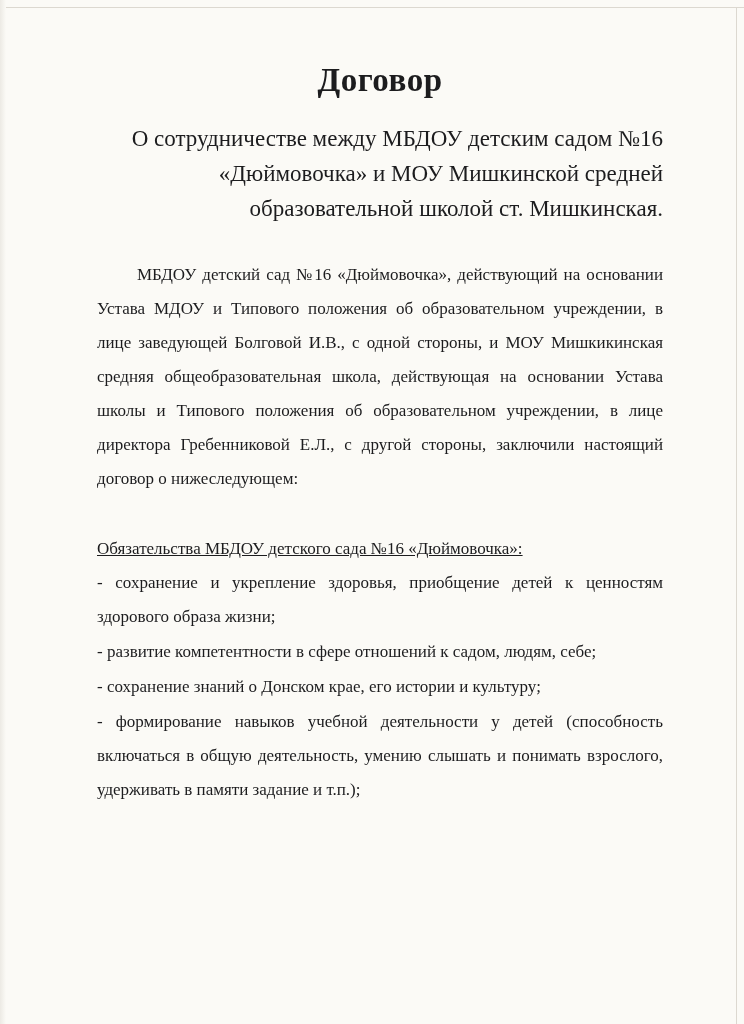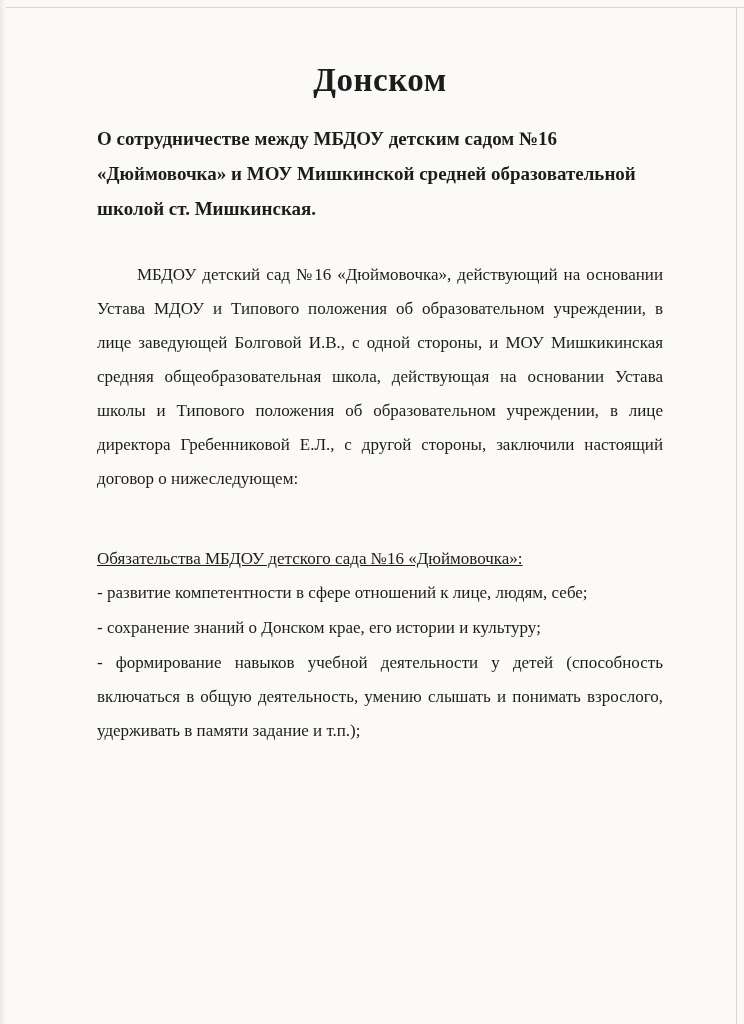--- a/index.html
+++ b/index.html
@@ -41,35 +41,35 @@
     width: 566px;
   }
   .doc-title {
     font-size: 33px;
     font-weight: bold;
     text-align: center;
     margin: 0 0 22px 0;
     letter-spacing: 0.5px;
   }
   .doc-subtitle {
-    font-size: 19px;
-    font-weight: bold;
-    text-align: left;
+    font-size: 23px;
+    font-weight: normal;
+    text-align: right;
     line-height: 35px;
     margin: 0 0 32px 0;
   }
   .para {
     font-size: 17px;
     line-height: 34px;
     text-align: justify;
     margin: 0;
   }
   .intro {
     text-indent: 40px;
-    margin-bottom: 46px;
+    margin-bottom: 36px;
   }
   .section-heading {
     font-size: 17px;
     line-height: 34px;
     text-decoration: underline;
     margin: 0;
   }
   .item-number {
     font-weight: bold;
   }
@@ -79,31 +79,32 @@
 </style>
 </head>
 <body>
 
 <div class="scan-edge-top"></div>
 <div class="scan-edge-right"></div>
 <div class="scan-edge-left"></div>
 
 <div class="sheet">
 
-  <h1 class="doc-title">Донском</h1>
+  <h1 class="doc-title">Договор</h1>
 
   <p class="doc-subtitle">О сотрудничестве между МБДОУ детским садом №16 «Дюймовочка» и МОУ Мишкинской средней образовательной школой ст. Мишкинская.</p>
 
   <p class="para intro">МБДОУ детский сад №16 «Дюймовочка», действующий на основании Устава МДОУ и Типового положения об образовательном учреждении, в лице заведующей Болговой И.В., с одной стороны, и МОУ Мишкикинская средняя общеобразовательная школа, действующая на основании Устава школы и Типового положения об образовательном учреждении, в лице директора Гребенниковой Е.Л., с другой стороны, заключили настоящий договор о нижеследующем:</p>
 
   <p class="section-heading">Обязательства МБДОУ детского сада №16 «Дюймовочка»:</p>
 
 
+  <p class="para bullet">- сохранение и укрепление здоровья, приобщение детей к ценностям здорового образа жизни;</p>
 
 
 
-  <p class="para bullet">- развитие компетентности в сфере отношений к лице, людям, себе;</p>
+  <p class="para bullet">- развитие компетентности в сфере отношений к садом, людям, себе;</p>
 
   <p class="para bullet">- сохранение знаний о Донском крае, его истории и культуру;</p>
 
   <p class="para bullet">- формирование навыков учебной деятельности у детей (способность включаться в общую деятельность, умению слышать и понимать взрослого, удерживать в памяти задание и т.п.);</p>
 
 </div>
 
 </body></html>

